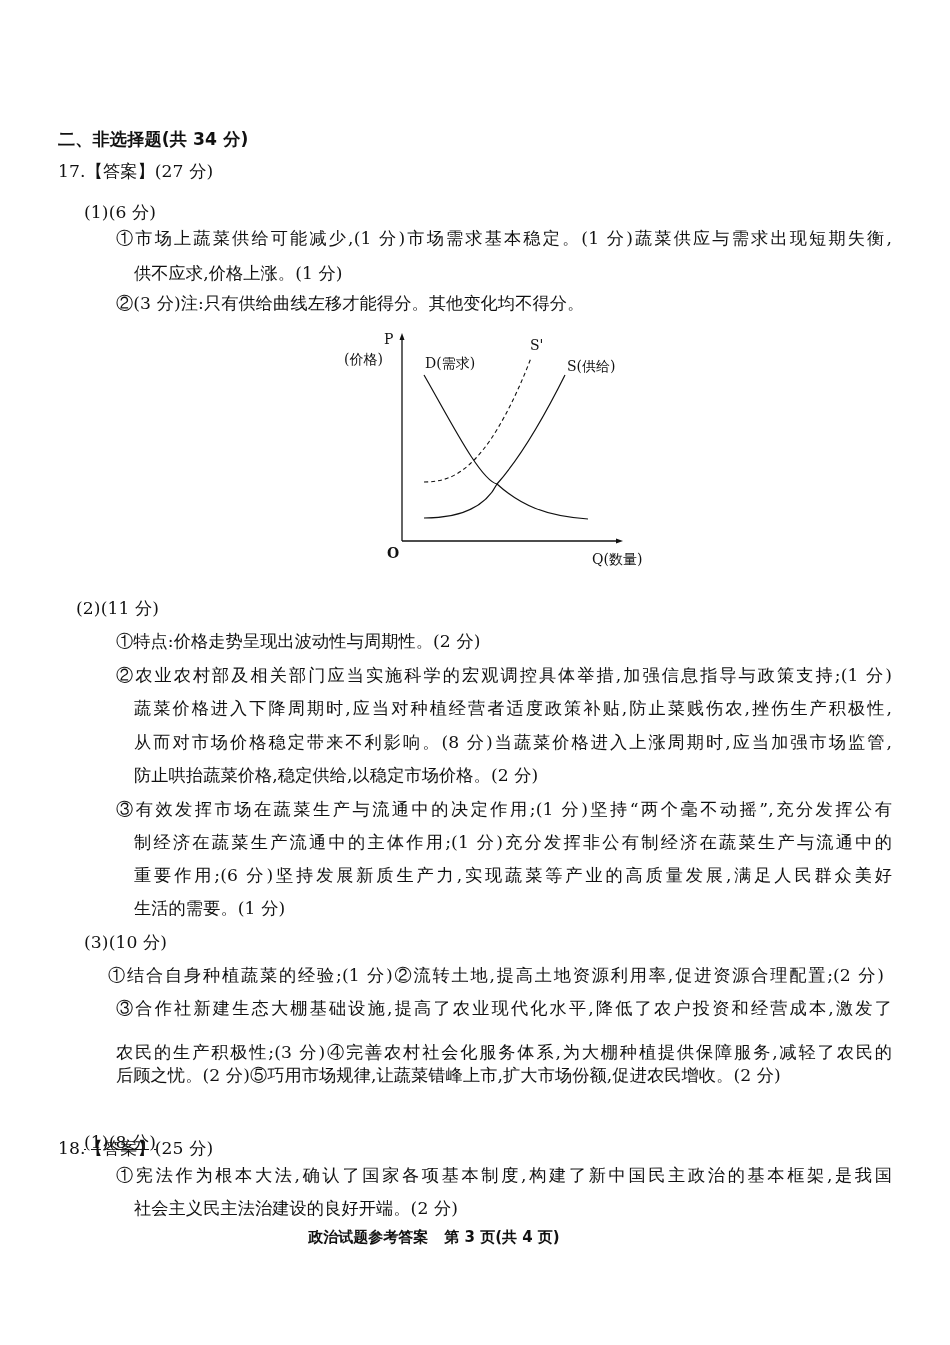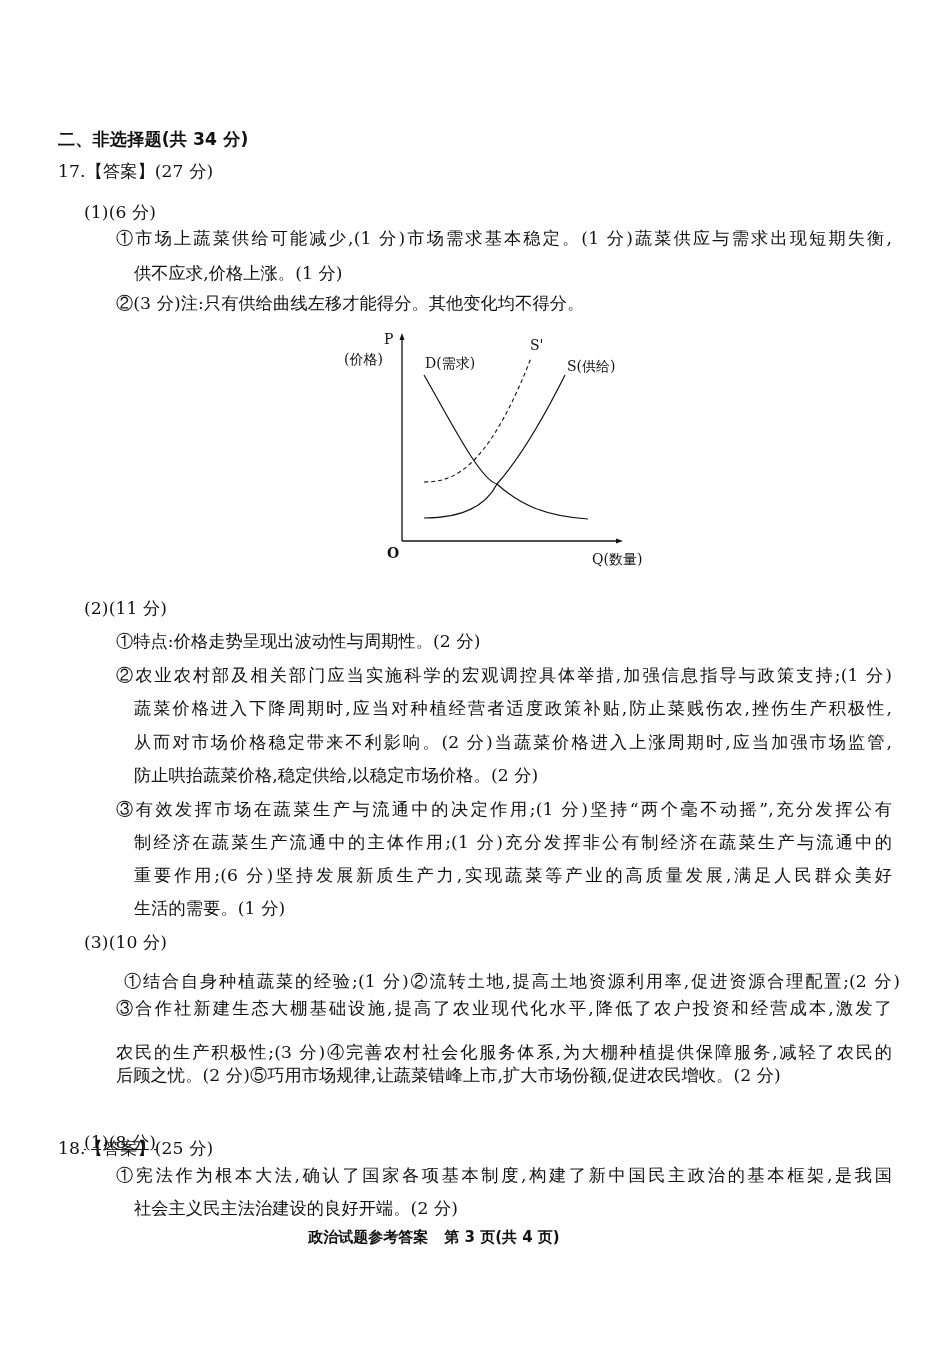--- a/index.html
+++ b/index.html
@@ -51,33 +51,33 @@
     <text class="glabel" x="54" y="14">P</text>
     <text class="glabel" x="14" y="34">(价格)</text>
     <text class="glabel" x="95" y="38">D(需求)</text>
     <text class="glabel" x="200" y="20">S'</text>
     <text class="glabel" x="237" y="41">S(供给)</text>
     <text class="glabel" x="57" y="228" style="font-weight:bold;">O</text>
     <text class="glabel" x="262" y="234">Q(数量)</text>
   </svg>
 </div>
 
-<div class="line" style="left:84px; top:597px;">(2)(11 分)</div>
+<div class="line" style="left:76px; top:597px;">(2)(11 分)</div>
 <div class="line" style="left:116px; top:630px;">①特点:价格走势呈现出波动性与周期性。(2 分)</div>
 <div class="line justify" style="left:116px; top:664px; width:776px;">②农业农村部及相关部门应当实施科学的宏观调控具体举措,加强信息指导与政策支持;(1 分)</div>
 <div class="line justify" style="left:134px; top:697px; width:758px;">蔬菜价格进入下降周期时,应当对种植经营者适度政策补贴,防止菜贱伤农,挫伤生产积极性,</div>
-<div class="line justify" style="left:134px; top:731px; width:758px;">从而对市场价格稳定带来不利影响。(2 分)当蔬菜价格进入上涨周期时,应当加强市场监管,</div>
+<div class="line justify" style="left:134px; top:731px; width:758px;">从而对市场价格稳定带来不利影响。(8 分)当蔬菜价格进入上涨周期时,应当加强市场监管,</div>
 <div class="line" style="left:134px; top:764px;">防止哄抬蔬菜价格,稳定供给,以稳定市场价格。(2 分)</div>
 <div class="line justify" style="left:116px; top:798px; width:776px;">③有效发挥市场在蔬菜生产与流通中的决定作用;(1 分)坚持“两个毫不动摇”,充分发挥公有</div>
 <div class="line justify" style="left:134px; top:831px; width:758px;">制经济在蔬菜生产流通中的主体作用;(1 分)充分发挥非公有制经济在蔬菜生产与流通中的</div>
 <div class="line justify" style="left:134px; top:864px; width:758px;">重要作用;(6 分)坚持发展新质生产力,实现蔬菜等产业的高质量发展,满足人民群众美好</div>
 <div class="line" style="left:134px; top:897px;">生活的需要。(1 分)</div>
 
 <div class="line" style="left:84px; top:931px;">(3)(10 分)</div>
-<div class="line justify" style="left:124px; top:964px; width:776px;margin-top:6px;">①结合自身种植蔬菜的经验;(1 分)②流转土地,提高土地资源利用率,促进资源合理配置;(2 分)</div>
+<div class="line justify" style="left:108px; top:964px; width:776px;">①结合自身种植蔬菜的经验;(1 分)②流转土地,提高土地资源利用率,促进资源合理配置;(2 分)</div>
 <div class="line justify" style="left:116px; top:997px; width:776px;">③合作社新建生态大棚基础设施,提高了农业现代化水平,降低了农户投资和经营成本,激发了</div>
 <div class="line justify" style="left:116px; top:1041px; width:776px;">农民的生产积极性;(3 分)④完善农村社会化服务体系,为大棚种植提供保障服务,减轻了农民的</div>
 <div class="line" style="left:116px; top:1064px;">后顾之忧。(2 分)⑤巧用市场规律,让蔬菜错峰上市,扩大市场份额,促进农民增收。(2 分)</div>
 
 <div class="line" style="left:58px; top:1097px;margin-top:40px;">18.【答案】(25 分)</div>
 <div class="line" style="left:84px; top:1131px;text-decoration:underline;">(1)(8 分)</div>
 <div class="line justify" style="left:116px; top:1164px; width:776px;">①宪法作为根本大法,确认了国家各项基本制度,构建了新中国民主政治的基本框架,是我国</div>
 <div class="line" style="left:134px; top:1197px;text-align:center;">社会主义民主法治建设的良好开端。(2 分)</div>
 
 <div class="footer">

